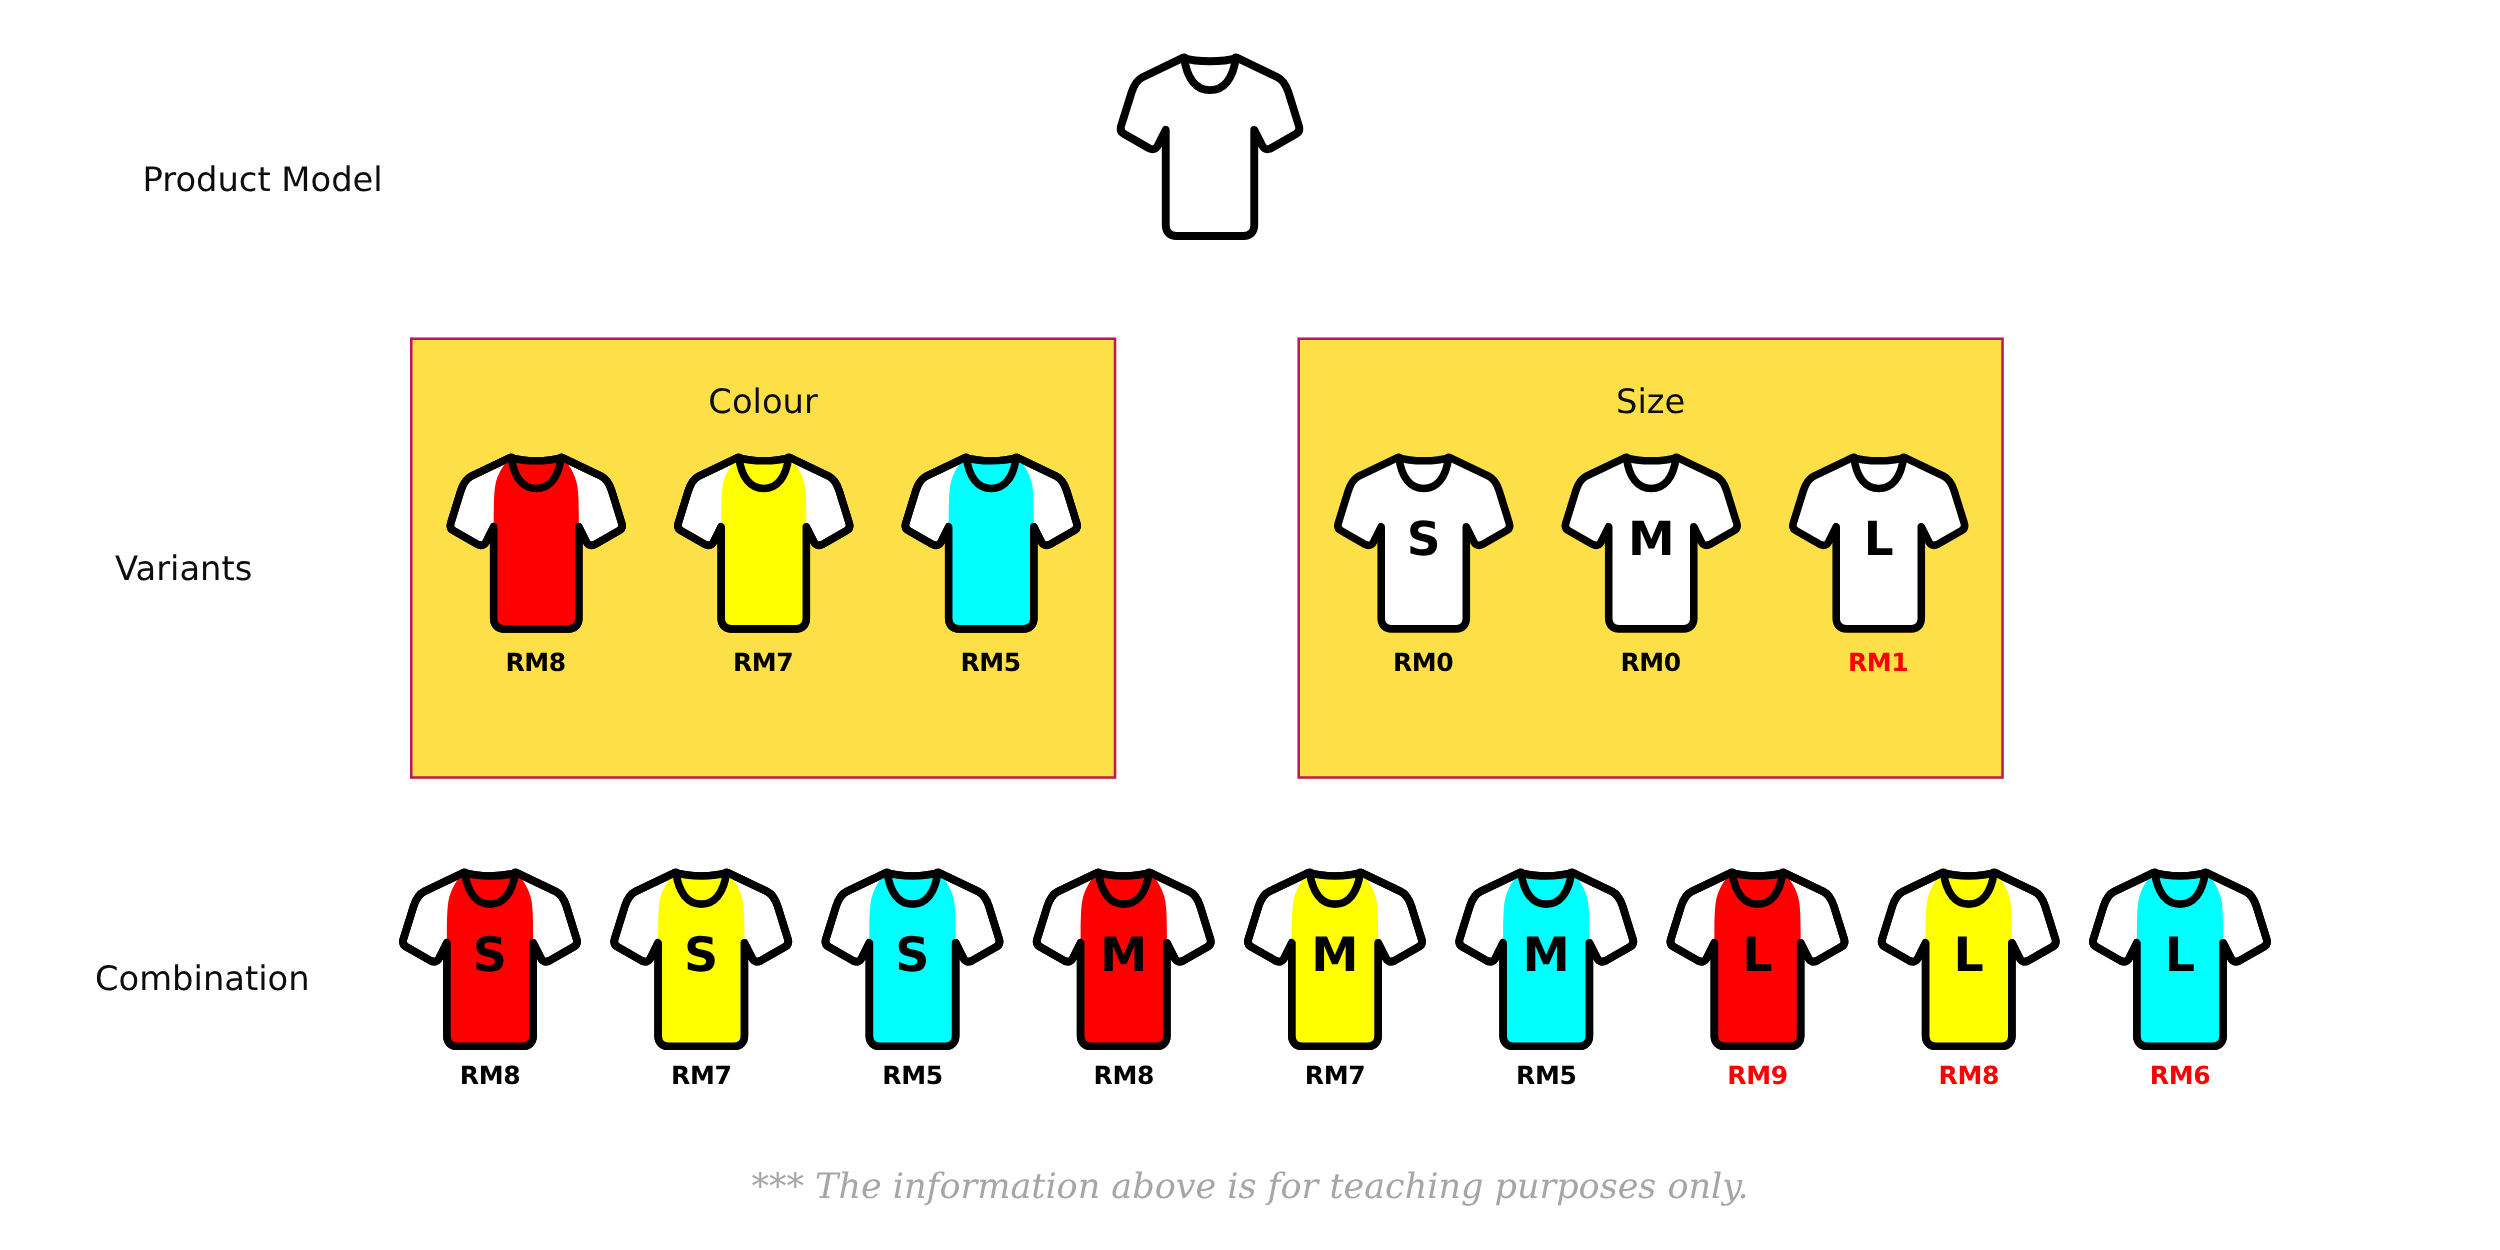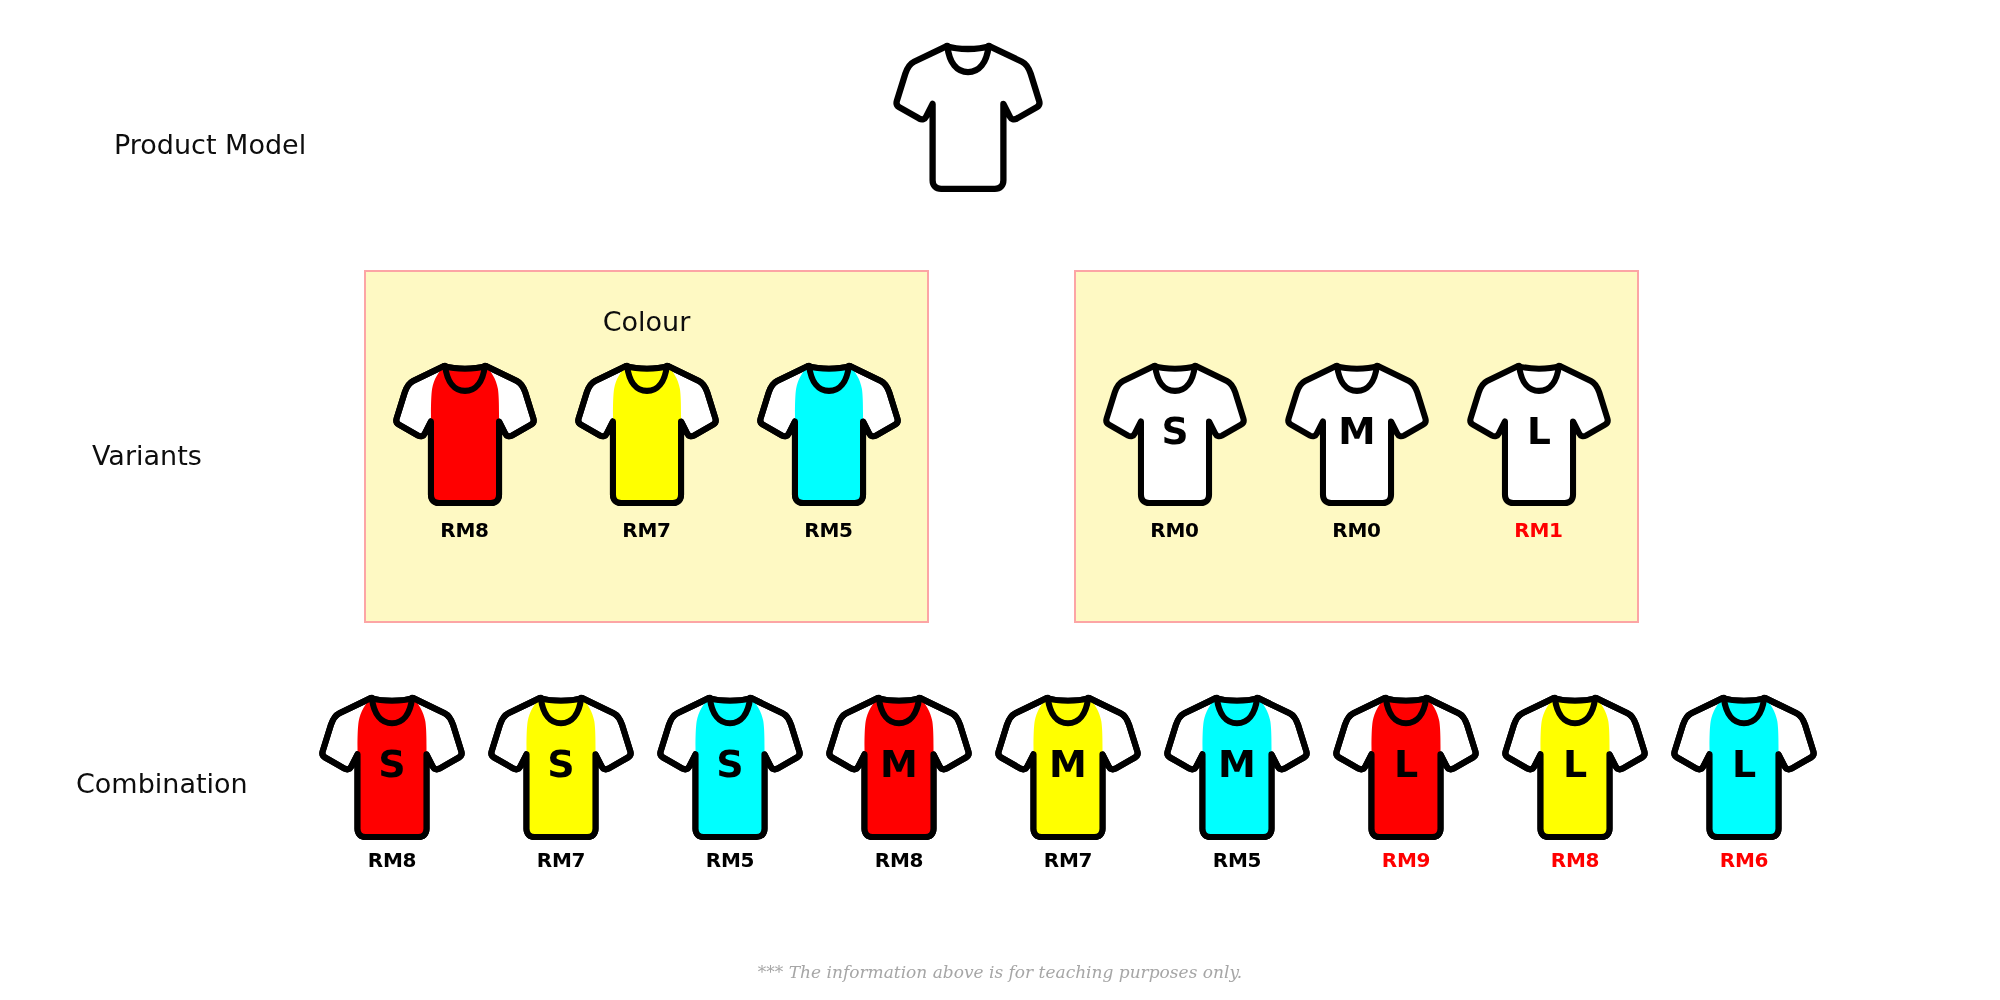--- a/index.html
+++ b/index.html
@@ -34,24 +34,23 @@
     position: absolute;
     left: 893px;
     top: 38px;
     width: 150px;
     height: 160px;
   }
 
   
   .variant-box {
     position: absolute;
-    border: 2px solid #fca5a5;
-    background: #fef9c3;
+    border: 2px solid #be185d;
+    background: #fde047;
     box-sizing: border-box;
-    margin-left: 36px;
   }
   #variant-box-colour { left: 328px;  top: 270px; width: 565px; height: 353px; }
   #variant-box-size   { left: 1038px; top: 270px; width: 565px; height: 353px; }
 
   .variant-box-title {
     position: absolute;
     top: 34px;
     left: 0;
     width: 100%;
     text-align: center;
@@ -118,26 +117,26 @@
   .size-letter {
     font-family: "DejaVu Sans", "Liberation Sans", sans-serif;
     font-weight: bold;
     fill: #000000;
   }
 
   
   #footer-note {
     position: absolute;
     left: 0;
-    top: 962px;
+    top: 932px;
     width: 100%;
     text-align: center;
     font-family: "DejaVu Serif", "Liberation Serif", serif;
     font-style: italic;
-    font-size: 17px;
+    font-size: 28px;
     color: #a6a6a6;
   }
 </style>
 </head>
 <body>
 
 <div class="row-label" id="label-product-model">Product Model</div>
 
 <div id="product-model-shirt">
     <svg class="shirt-svg" viewBox="0 0 100 104" xmlns="http://www.w3.org/2000/svg">
@@ -181,20 +180,21 @@
             <path d="M 50 6 C 44 6 39.5 5.4 35.5 4.2 L 14 14.5 C 10.5 16.2 9.2 19.5 8.2 22.5 L 2.6 40.5 C 2.0 42.4 2.6 43.9 4.2 44.8 L 17.5 52.4 C 19.4 53.4 21.2 52.9 22.1 51.1 L 26.4 42.6 L 26.4 93.5 C 26.4 97.0 28.6 99.2 32.1 99.2 L 67.9 99.2 C 71.4 99.2 73.6 97.0 73.6 93.5 L 73.6 42.6 L 77.9 51.1 C 78.8 52.9 80.6 53.4 82.5 52.4 L 95.8 44.8 C 97.4 43.9 98.0 42.4 97.4 40.5 L 91.8 22.5 C 90.8 19.5 89.5 16.2 86.0 14.5 L 64.5 4.2 C 60.5 5.4 56 6 50 6 Z" fill="none" stroke="#000000" stroke-width="4.2" stroke-linejoin="round" stroke-linecap="round"></path>
             <path d="M 36.2 4.0 C 37.6 15.5 42.8 21.4 50 21.4 C 57.2 21.4 62.4 15.5 63.8 4.0" fill="none" stroke="#000000" stroke-width="4.2" stroke-linecap="round"></path>
           </svg>
         </div>
         <div class="price">RM5</div>
       </div>
     </div>
 </div>
 
 <div class="variant-box" id="variant-box-size">
+  <div class="variant-box-title">Size</div>
   <div class="variant-row" id="variant-row-size">
       <div class="variant-cell">
         <div class="shirt-wrap">
           <svg class="shirt-svg" viewBox="0 0 100 104" xmlns="http://www.w3.org/2000/svg">
             <path d="M 50 6 C 44 6 39.5 5.4 35.5 4.2 L 14 14.5 C 10.5 16.2 9.2 19.5 8.2 22.5 L 2.6 40.5 C 2.0 42.4 2.6 43.9 4.2 44.8 L 17.5 52.4 C 19.4 53.4 21.2 52.9 22.1 51.1 L 26.4 42.6 L 26.4 93.5 C 26.4 97.0 28.6 99.2 32.1 99.2 L 67.9 99.2 C 71.4 99.2 73.6 97.0 73.6 93.5 L 73.6 42.6 L 77.9 51.1 C 78.8 52.9 80.6 53.4 82.5 52.4 L 95.8 44.8 C 97.4 43.9 98.0 42.4 97.4 40.5 L 91.8 22.5 C 90.8 19.5 89.5 16.2 86.0 14.5 L 64.5 4.2 C 60.5 5.4 56 6 50 6 Z" fill="#ffffff" stroke="#000000" stroke-width="4.2" stroke-linejoin="round" stroke-linecap="round"></path>
             <path d="M 36.2 4.0 C 37.6 15.5 42.8 21.4 50 21.4 C 57.2 21.4 62.4 15.5 63.8 4.0" fill="none" stroke="#000000" stroke-width="4.2" stroke-linecap="round"></path>
             <text class="size-letter" x="50" y="58" text-anchor="middle" font-size="26">S</text>
           </svg>
         </div>
         <div class="price">RM0</div>

